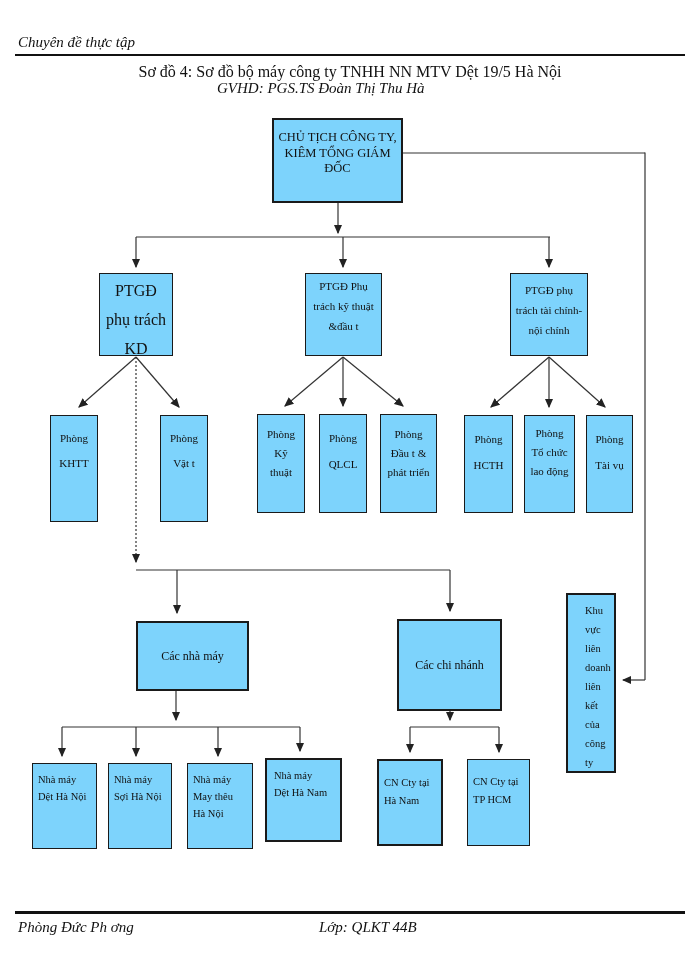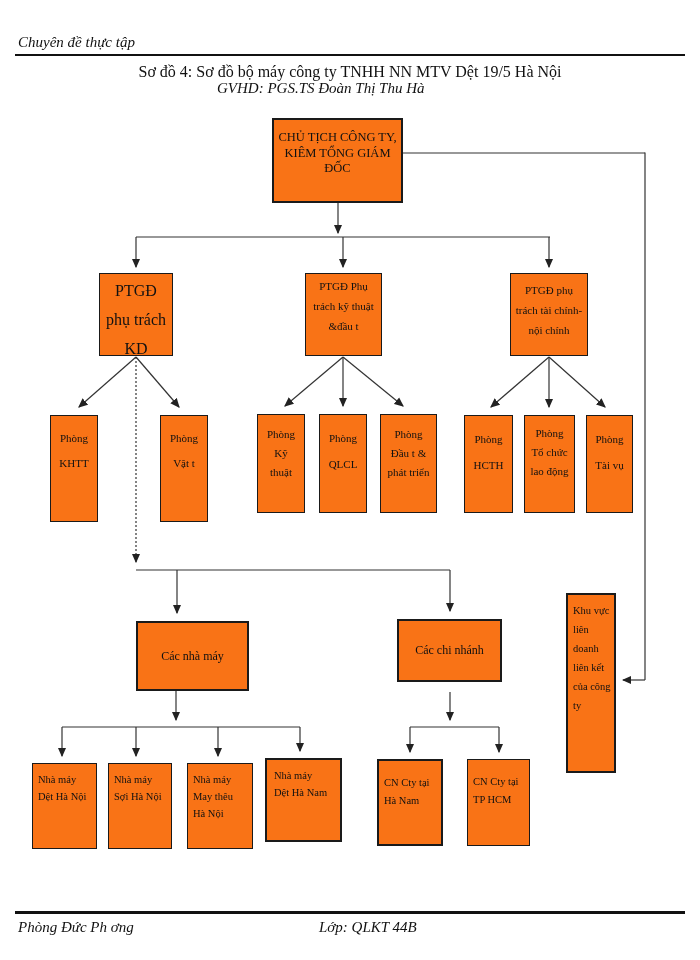--- a/index.html
+++ b/index.html
@@ -2,21 +2,21 @@
 <html><head>
 <meta charset="utf-8">
 <style>
   html,body{margin:0;padding:0;background:#fff;}
   body{width:700px;height:960px;position:relative;overflow:hidden;
        font-family:"Liberation Serif","DejaVu Serif",serif;color:#111;}
   .abs{position:absolute;}
   .hdr-text{font-style:italic;font-weight:normal;font-size:15px;white-space:nowrap;}
   .caption{top:63px;left:0;width:700px;text-align:center;font-weight:normal;font-size:16px;}
   .rule{background:#111;}
-  .node{position:absolute;border:1px solid #1a1a1a;background:#f97316;box-sizing:border-box;
+  .node{position:absolute;border:1px solid #1a1a1a;background:#7dd3fc;box-sizing:border-box;
         white-space:pre-line;text-align:center;z-index:2;}
   .b2{border-width:2px;}
   .vc{display:flex;align-items:center;justify-content:center;}
   #connectors{position:absolute;left:0;top:0;z-index:1;}
 </style>
 </head>
 <body>
 
 <div class="abs hdr-text" style="left:18px;top:34px;">Chuyên đề thực tập</div>
 <div class="abs hdr-text" style="left:217px;top:36px;margin-top:44px;">GVHD: PGS.TS Đoàn Thị Thu Hà</div>
@@ -96,38 +96,38 @@
 phát triển</div>
 <div class="node" style="left:464px;top:415px;width:49px;height:98px;font-size:11px;line-height:26px;padding-top:10px;">Phòng
 HCTH</div>
 <div class="node" style="left:524px;top:415px;width:51px;height:98px;font-size:11px;line-height:19px;padding-top:8px;">Phòng
 Tổ chức
 lao động</div>
 <div class="node" style="left:586px;top:415px;width:47px;height:98px;font-size:11px;line-height:26px;padding-top:10px;">Phòng
 Tài vụ</div>
 
 <div class="node b2 vc" style="left:136px;top:621px;width:113px;height:70px;font-size:12px;">Các nhà máy</div>
-<div class="node b2 vc" style="left:397px;top:619px;width:105px;height:63px;font-size:12px;">Các chi nhánh</div>
+<div class="node b2 vc" style="left:397px;top:619px;width:105px;height:92px;font-size:12px;">Các chi nhánh</div>
 
 <div class="node" style="left:32px;top:763px;width:65px;height:86px;font-size:10.5px;line-height:17px;padding:7px 2px 0 5px;text-align:left;">Nhà máy
 Dệt Hà Nội</div>
 <div class="node" style="left:108px;top:763px;width:64px;height:86px;font-size:10.5px;line-height:17px;padding:7px 2px 0 5px;text-align:left;">Nhà máy
 Sợi Hà Nội</div>
 <div class="node" style="left:187px;top:763px;width:66px;height:86px;font-size:10.5px;line-height:17px;padding:7px 2px 0 5px;text-align:left;">Nhà máy
 May thêu
 Hà Nội</div>
 <div class="node b2" style="left:265px;top:758px;width:77px;height:84px;font-size:10.5px;line-height:17px;padding:7px 2px 0 7px;text-align:left;">Nhà máy
 Dệt Hà Nam</div>
 
 <div class="node b2" style="left:377px;top:759px;width:66px;height:87px;font-size:10.5px;line-height:18px;padding:13px 2px 0 5px;text-align:left;">CN Cty tại
 Hà Nam</div>
 <div class="node" style="left:467px;top:759px;width:63px;height:87px;font-size:10.5px;line-height:18px;padding:13px 2px 0 5px;text-align:left;">CN Cty tại
 TP HCM</div>
 
-<div class="node b2" style="left:566px;top:593px;width:50px;height:180px;font-size:10.5px;line-height:19px;padding:6px 2px 0 5px;text-align:left;">Khu vực
+<div class="node b2" style="left:566px;top:593px;width:50px;height:180px;font-size:10.5px;line-height:19px;padding:6px 2px 0 17px;text-align:left;">Khu vực
 liên
 doanh
 liên kết
 của công
 ty</div>
 
 <div class="abs rule" style="left:15px;top:911px;width:670px;height:2.5px;"></div>
 <div class="abs hdr-text" style="left:18px;top:919px;">Phòng Đức Ph ơng</div>
 <div class="abs hdr-text" style="left:303px;top:919px;margin-left:16px;">Lớp: QLKT 44B</div>
 

